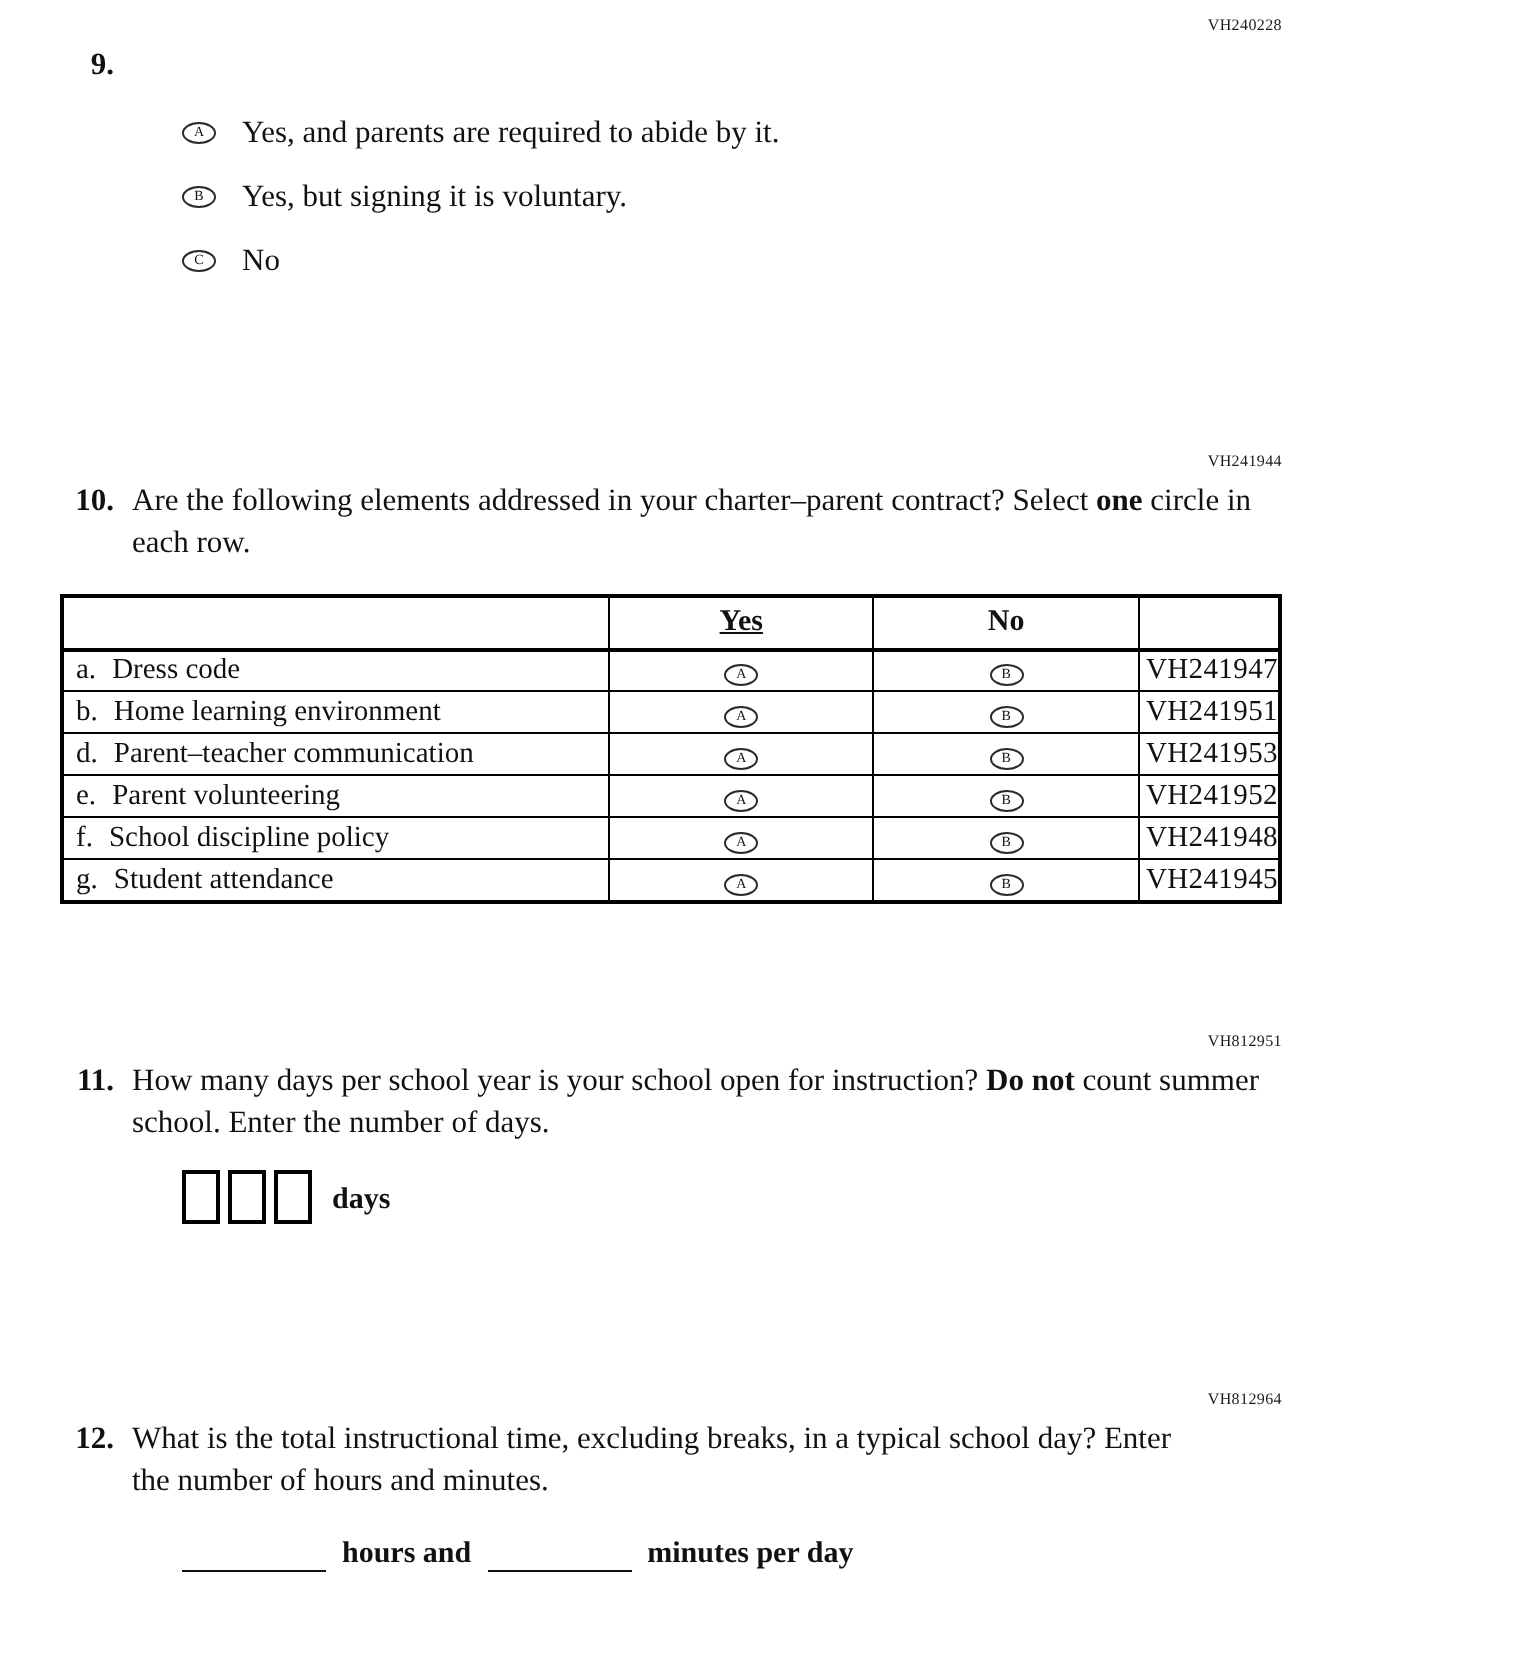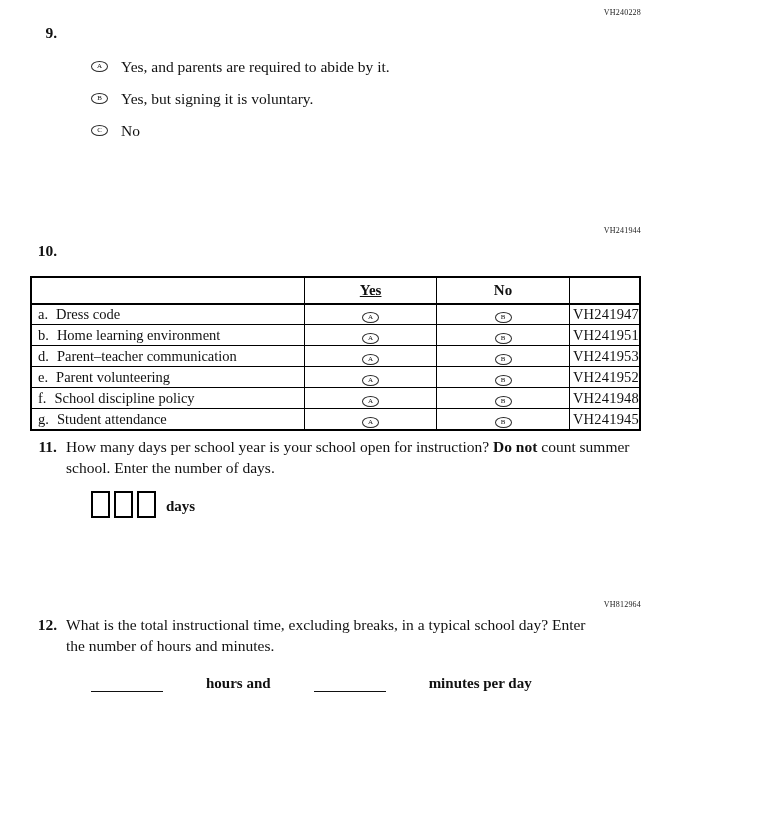--- a/index.html
+++ b/index.html
@@ -46,21 +46,21 @@
   th.codecol, td.codecell { width: 66px; }
   td.codecell { font-size: 7.5px; padding-left: 3px; letter-spacing: 0.2px; text-align: center; }
 
   .boxrow { display: flex; align-items: center; margin-left: 56px; margin-top: 12px; }
   .daybox {
     display: inline-block; width: 19px; height: 27px;
     border: 2px solid #000; background: #fff; margin-right: 4px;
   }
   .unit { font-weight: 700; font-size: 15px; margin-left: 6px; }
 
-  .answer-line { margin-left: 56px; margin-top: 18px; font-size: 15px; display: flex; align-items: flex-end; gap: 35px; }
+  .answer-line { margin-left: 56px; margin-top: 18px; font-size: 15px; display: flex; align-items: flex-end; }
   .blank { display: inline-block; width: 72px; height: 15px; border-bottom: 1px solid #111; margin-right: 8px; }
   .ans-label { font-weight: 700; margin-right: 8px; }
 
   
   .gap-after-q9   { margin-top: 86px; }
   .gap-after-tbl  { margin-top: 64px; }
   .gap-after-q11  { margin-top: 78px; }
 </style>
 </head>
 <body>
@@ -82,20 +82,21 @@
       </div>
       <div class="opt">
         <span class="bubble">C</span>
         <span class="opt-label">No</span>
       </div>
     </div>
 
   <span class="code gap-after-q9">VH241944</span>
   <div class="q">
     <span class="qnum">10.</span>
+    <div class="qtext" style="max-width:592px;"><span>Are the following elements addressed in your charter–parent contract? Select </span><b>one</b><span> circle in each row.</span></div>
   </div>
 
   <table class="qtable">
     <thead>
       <tr>
         <th class="lbl"></th>
         <th class="yescol">Yes</th>
         <th class="nocol">No</th>
         <th class="codecol"></th>
       </tr>
@@ -133,20 +134,21 @@
         </tr>
         <tr>
           <td class="lbl"><span class="pfx">g.</span>Student attendance</td>
           <td class="anscol-yes"><span class="bubble">A</span></td>
           <td class="anscol-no"><span class="bubble">B</span></td>
           <td class="codecell">VH241945</td>
         </tr>
       </tbody>
   </table>
 
+  <span class="code gap-after-tbl">VH812951</span>
   <div class="q">
     <span class="qnum">11.</span>
     <div class="qtext" style="max-width:566px;"><span>How many days per school year is your school open for instruction? </span><b>Do not</b><span> count summer school. Enter the number of days.</span></div>
   </div>
   <div class="boxrow">
     <span><span class="daybox"></span><span class="daybox"></span><span class="daybox"></span></span>
     <span class="unit">days</span>
   </div>
 
   <span class="code gap-after-q11">VH812964</span>

